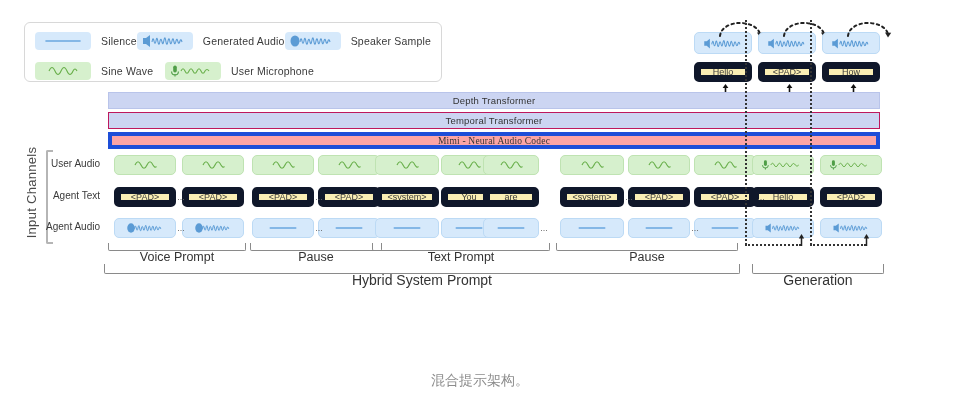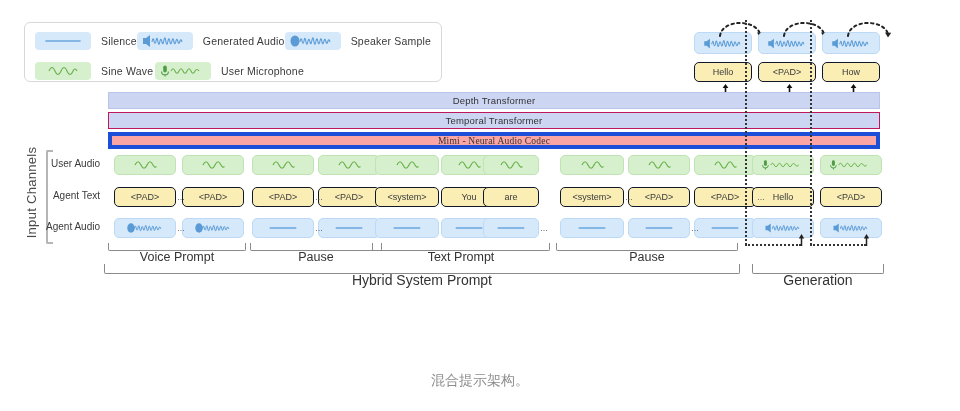--- a/index.html
+++ b/index.html
@@ -66,21 +66,21 @@
     position:absolute; width:72px; text-align:right;
     font-size:10px; color:#3a3a3a; left:28px;
   }
   .cell {
     position:absolute; height:20px; border-radius:5px;
     display:flex; align-items:center; justify-content:center;
     font-size:9px; color:#3a3a3a; white-space:nowrap;
     overflow:hidden;
   }
   .c-green { background:#d6f0cd; border:1px solid #bfe3b2; }
-  .c-yellow { background:#faeeb4; border:1px solid #0f172a; }
+  .c-yellow { background:#faeeb4; border:7px solid #0f172a; }
   .c-blue { background:#d6e9fb; border:1px solid #bcdaf5; }
   .ellips {
     position:absolute; font-size:9px; color:#666;
     height:20px; line-height:20px; width:10px; text-align:center;
   }
 
   
   .brk {
     position:absolute; border:1px solid #8a8a8a;
     border-top:none; height:9px; border-radius:0 0 2px 2px;
@@ -138,21 +138,21 @@
           <ellipse cx="7" cy="8" rx="4.5" ry="5.5" fill="#5b9bd5"></ellipse>
           <path d="M12 9 Q13 3 14 8 Q15 13 16 8 Q17 2 18 9 Q19 14 20 8 Q21 4 22 9 Q23 13 24 7 Q25 2 26 9 Q27 14 28 8 Q29 3 30 9 Q31 13 32 8 Q33 3 34 9 Q35 13 36 8 Q37 4 38 9 Q39 12 40 8 Q41 5 42 9" fill="none" stroke="#5b9bd5" stroke-width="1.1"></path>
         </svg>
       </div>
       <span class="legend-label">Speaker Sample</span>
     </div>
   </div>
 
   <div class="legend-row" style="margin-top:6px">
 
-    <div class="legend-item" style="width:120px">
+    <div class="legend-item" style="width:130px">
       <div class="legend-swatch sw-green">
         <svg width="40" height="14" viewBox="0 0 40 14">
           <path d="M6 7 Q9 0 12 7 Q15 14 18 7 Q21 0 24 7 Q27 14 30 7 Q32 3 34 7" fill="none" stroke="#6ab04c" stroke-width="1.1"></path>
         </svg>
       </div>
       <span class="legend-label">Sine Wave</span>
     </div>
 
     <div class="legend-item">
       <div class="legend-swatch sw-green">

